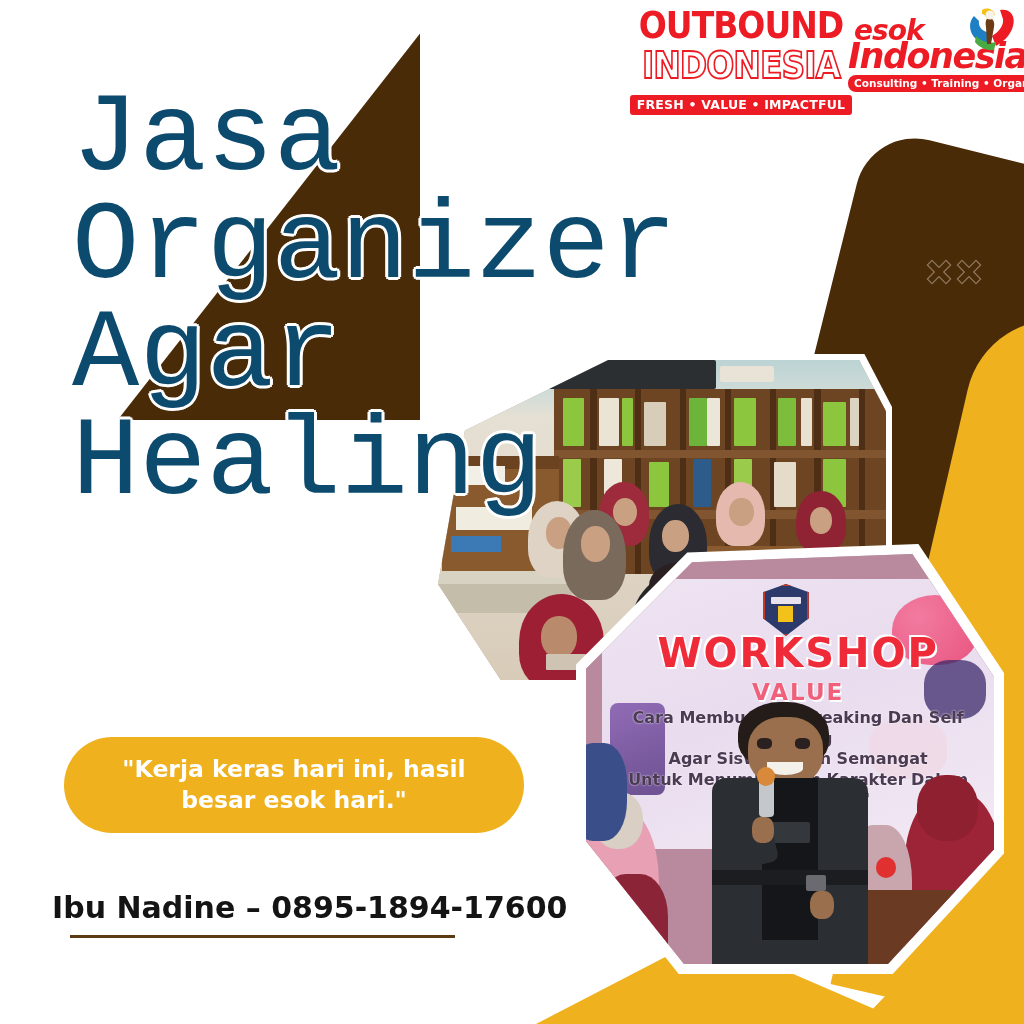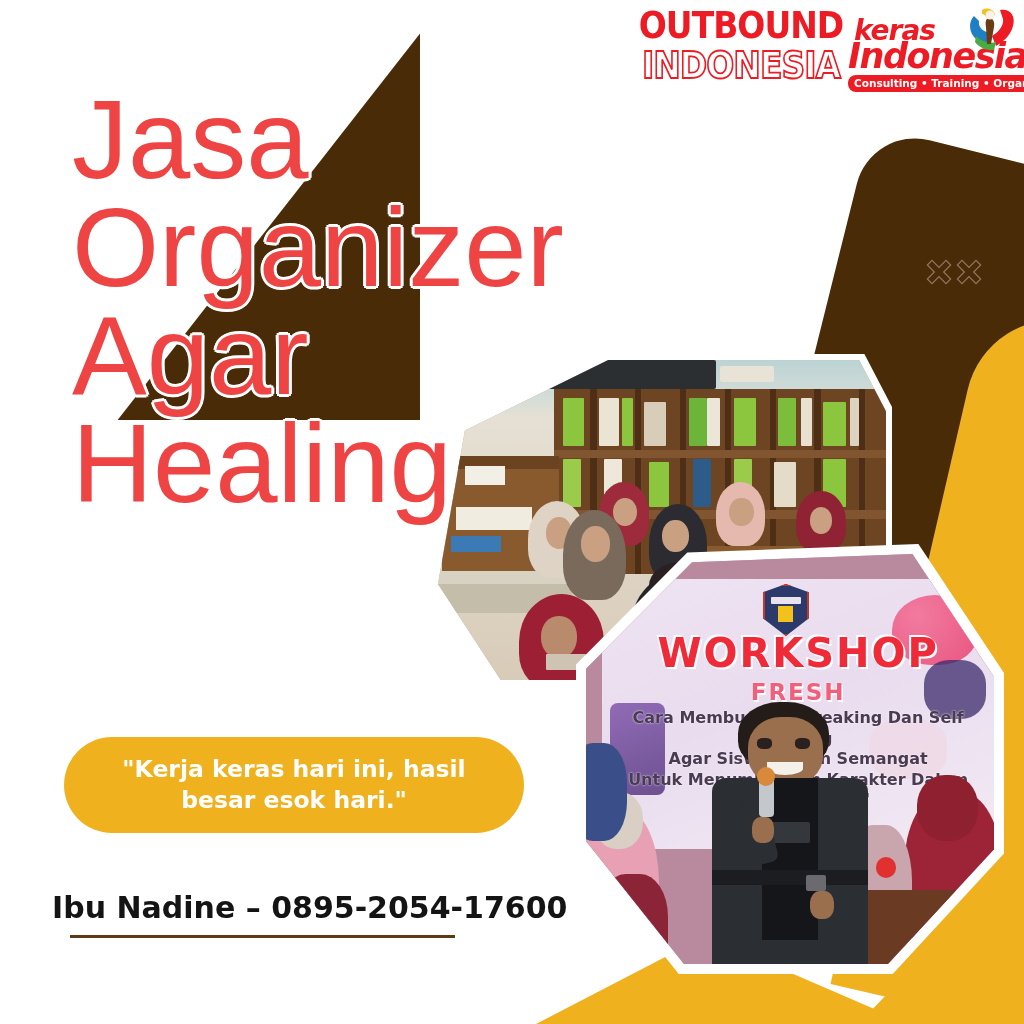--- a/index.html
+++ b/index.html
@@ -140,22 +140,22 @@
     white-space:nowrap;
   }
   #ti-figure { position:absolute; right:2px; top:0px; width:62px; height:56px; }
 
   
   #headline {
     position:absolute;
     left:72px; top:86px;
     width:640px;
     z-index:20;
-    font-family:Liberation Sans, sans-serif;
-    color:#ef4444;
+    font-family:Liberation Mono, monospace;
+    color:#0c4a6e;
     font-size:112px;
     line-height:0.965;
     letter-spacing:0px;
     white-space:nowrap;
   }
   #headline .hl {
     display:block;
     text-shadow:
        2px 0 0 #fff, -2px 0 0 #fff, 0 2px 0 #fff, 0 -2px 0 #fff,
        2px 2px 0 #fff, -2px 2px 0 #fff, 2px -2px 0 #fff, -2px -2px 0 #fff,
@@ -309,32 +309,33 @@
     <svg class="xmark" viewBox="0 0 24 24">
       <path d="M6 2 L12 8 L18 2 L22 6 L16 12 L22 18 L18 22 L12 16 L6 22 L2 18 L8 12 L2 6 Z" fill="none" stroke="#c9b8a6" stroke-width="1"></path>
     </svg>
   </div>
 
   <div id="logos">
 
     <div id="logo-outbound">
       <div class="ob-line1">OUTBOUND</div>
       <div class="ob-line2">INDONESIA</div>
+      <div class="ob-bar">FRESH • VALUE • IMPACTFUL</div>
     </div>
 
     <div id="logo-tips">
       <svg id="ti-figure" viewBox="0 0 62 56">
         <path d="M44 4 C54 2 60 10 57 20 C55 29 47 36 40 40 L36 30 C43 26 48 19 47 13 Z" fill="#ed1c24"></path>
         <path d="M18 10 C12 16 13 27 20 33 C25 37 31 38 35 36 L31 26 C26 25 22 20 23 15 Z" fill="#1f7fc4"></path>
         <path d="M26 4 C31 1 38 3 39 9 L31 13 C30 10 28 8 26 8 Z" fill="#f2c21a"></path>
         <path d="M20 30 C26 36 34 38 40 36 L38 44 C30 45 23 41 19 36 Z" fill="#49a942"></path>
         <path d="M33 12 C37 12 39 16 38 21 L35 38 L31 38 L30 21 C29 16 30 12 33 12 Z" fill="#6b3b14"></path>
         <circle cx="34" cy="9" r="4.5" fill="#f7f2ea"></circle>
       </svg>
-      <div class="ti-tips">keras</div>
+      <div class="ti-tips">esok</div>
       <div class="ti-indo">Indonesia</div>
       <div class="ti-bar">Consulting • Training • Organizer</div>
     </div>
   </div>
 
   <div id="photo-top-frame"></div>
   <div id="photo-top" class="photo">
     <div id="ph1">
 
       <div style="position:absolute;inset:0;background:linear-gradient(180deg,#bcd3d4 0%,#cfdcd8 10%,#e6e0d4 18%,#d8cbb8 100%)"></div>
@@ -432,21 +433,21 @@
         <div style="position:absolute;right:2%;top:30%;width:16%;height:22%;background:#3b2a6b;border-radius:40%;opacity:.75"></div>
         <div style="position:absolute;left:2%;top:46%;width:14%;height:34%;background:linear-gradient(160deg,#7b4fa8,#4d2d7a);border-radius:8px;opacity:.8"></div>
         <div style="position:absolute;right:12%;top:52%;width:20%;height:22%;background:#f0d6e2;border-radius:40%;opacity:.6"></div>
 
         <div id="banner-emblem">
           <div style="position:absolute;left:14%;top:22%;width:72%;height:16%;background:#e8e2ee;border-radius:1px"></div>
           <div style="position:absolute;left:32%;top:42%;width:36%;height:34%;background:#f2c21a"></div>
         </div>
 
         <div id="bn-workshop">WORKSHOP</div>
-        <div id="bn-tema">FRESH</div>
+        <div id="bn-tema">VALUE</div>
         <div id="bn-theme">
           <span>Cara Membuat Ice Breaking Dan Self Healing</span>
           <span>Agar Siswa Penuh Semangat</span>
           <span>Untuk Menumbuhkan Karakter Dalam</span>
           <span>Budaya Belajar"</span>
         </div>
       </div>
 
       <div style="position:absolute;left:-2%;top:62%;width:20%;height:40%;background:#e8a0b4;border-radius:45% 45% 10% 10%"></div>
       <div style="position:absolute;left:2%;top:58%;width:12%;height:14%;border-radius:46%;background:#d9cfc4"></div>
@@ -482,17 +483,17 @@
     </div>
   </div>
 
   <div id="yellow-wedge"></div>
 
   <div id="quote-badge">
     <div id="quote-text">"Kerja keras hari ini, hasil besar esok hari."</div>
   </div>
 
   <div id="contact">
-    <div id="contact-text">Ibu Nadine – 0895-2054-17600</div>
+    <div id="contact-text">Ibu Nadine – 0895-1894-17600</div>
     <div id="contact-rule"></div>
   </div>
 
 </div>
 
 </body></html>

